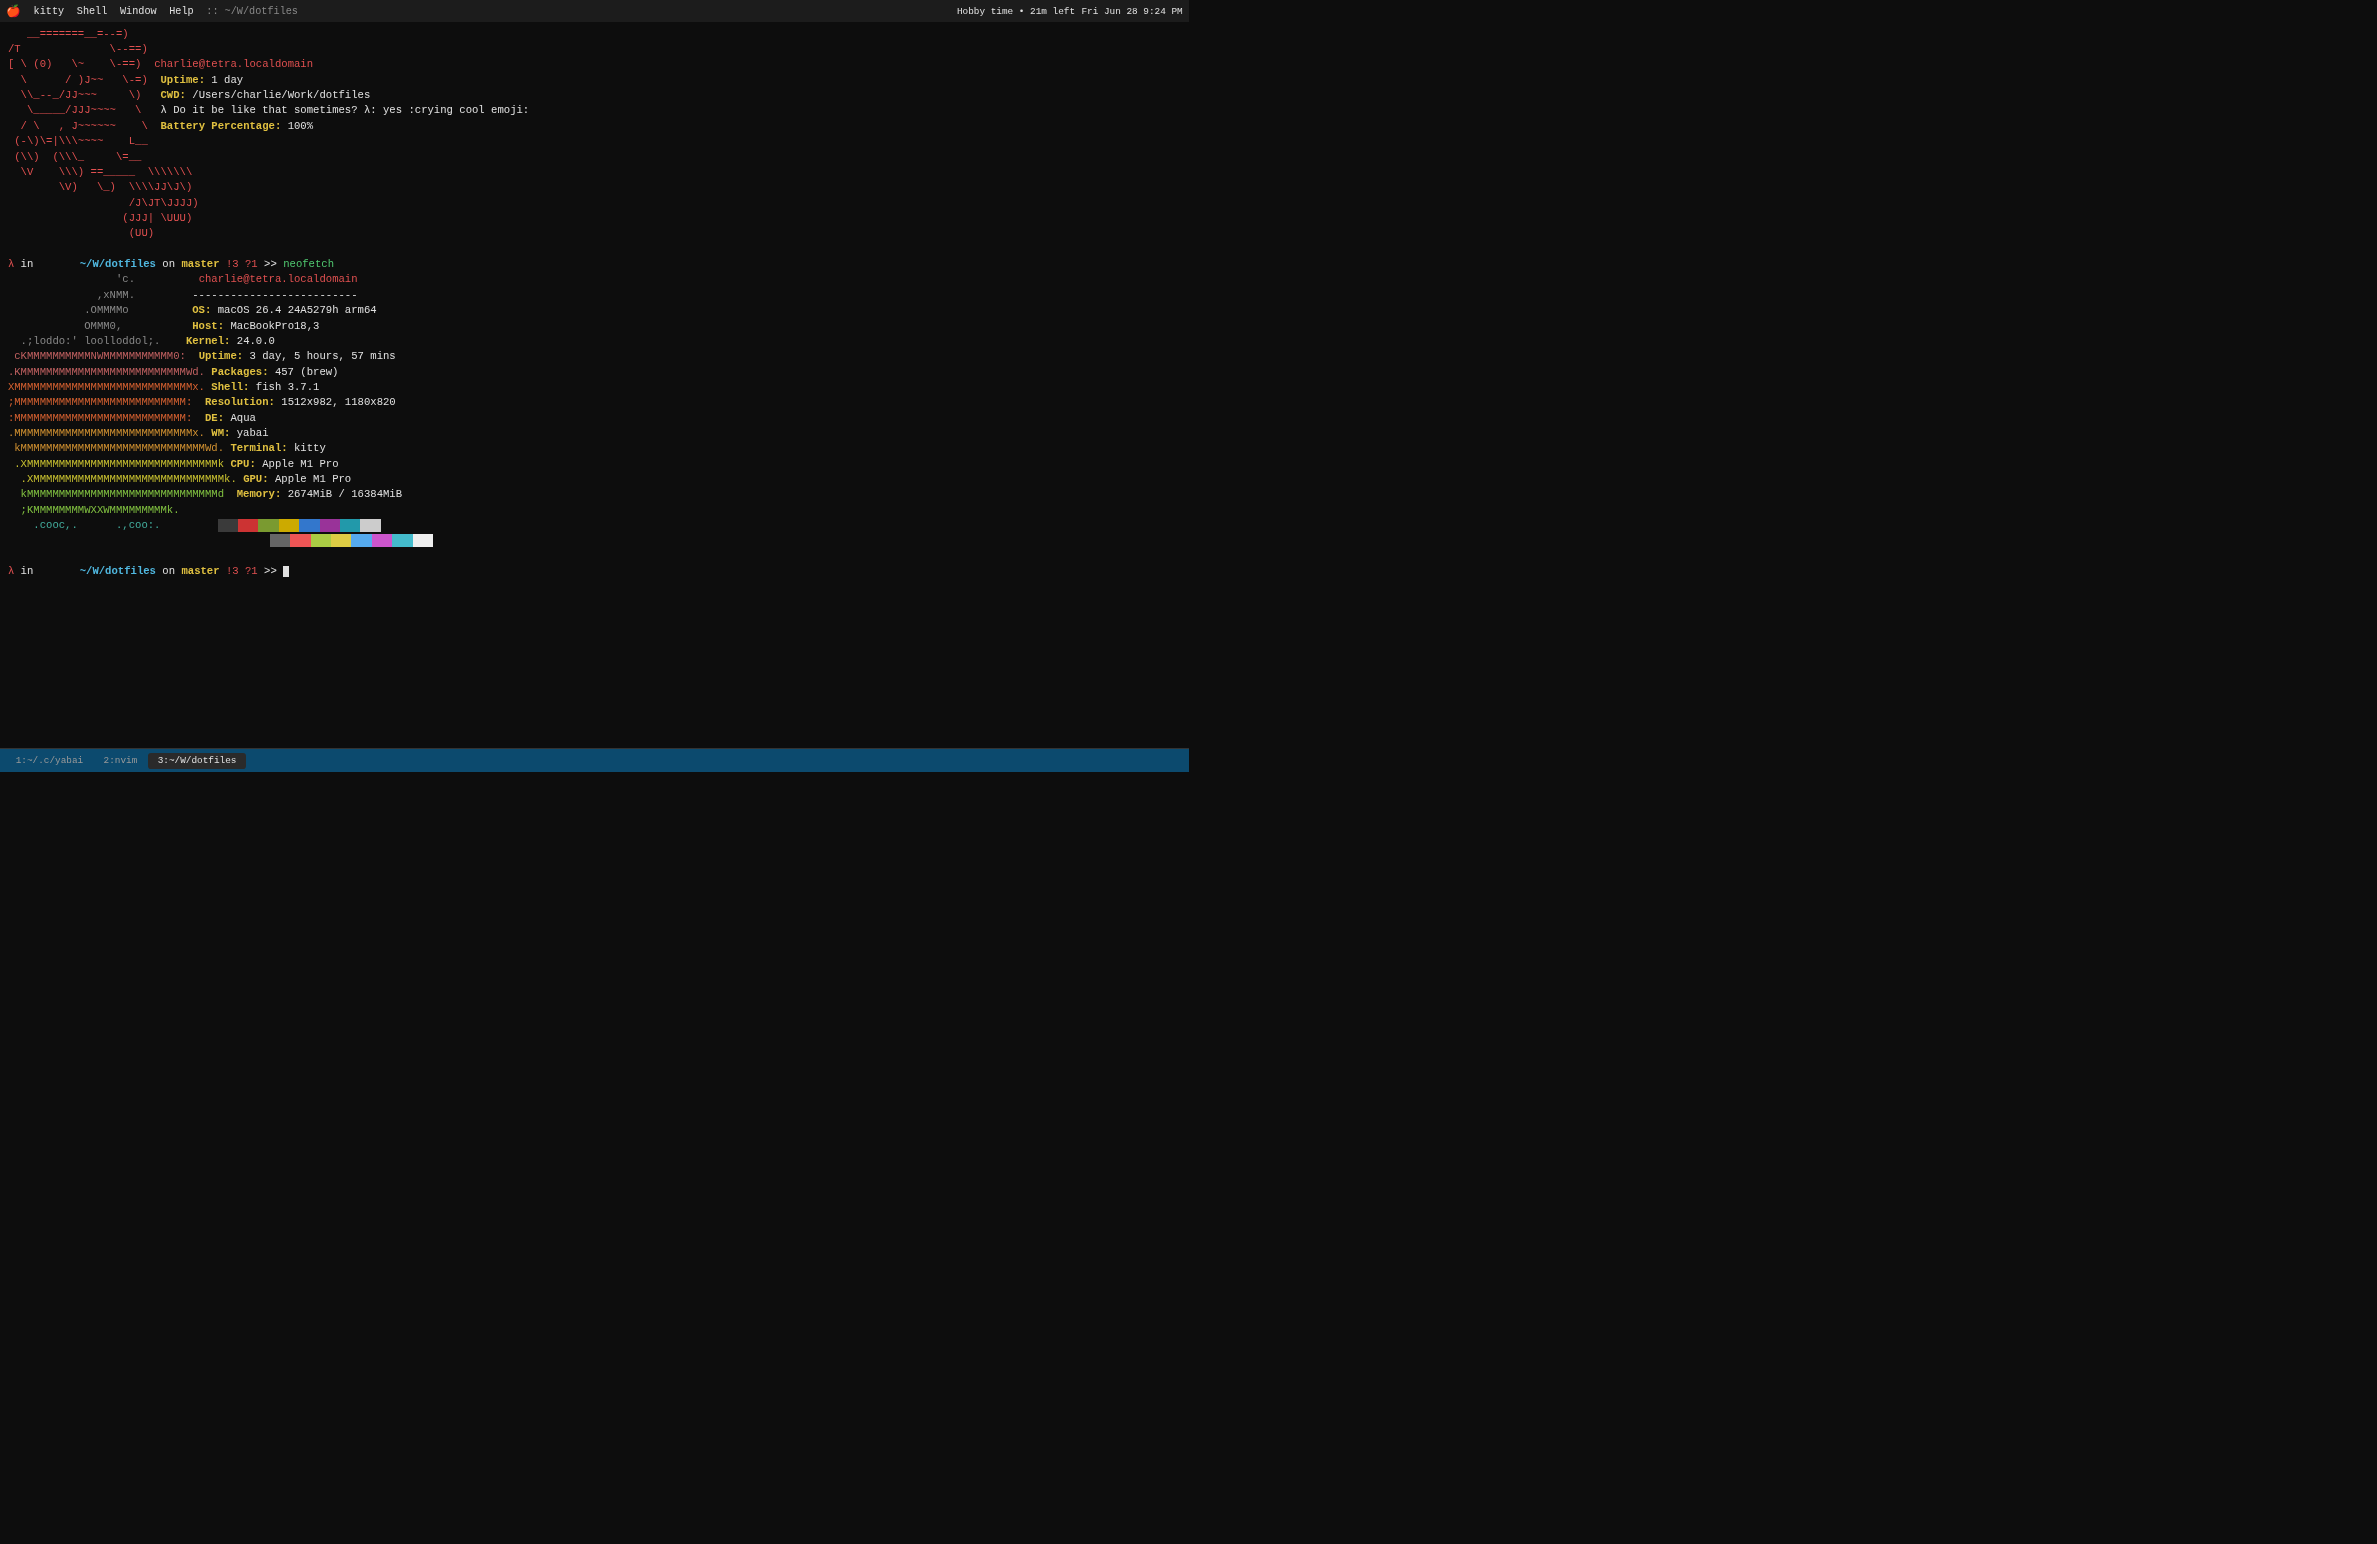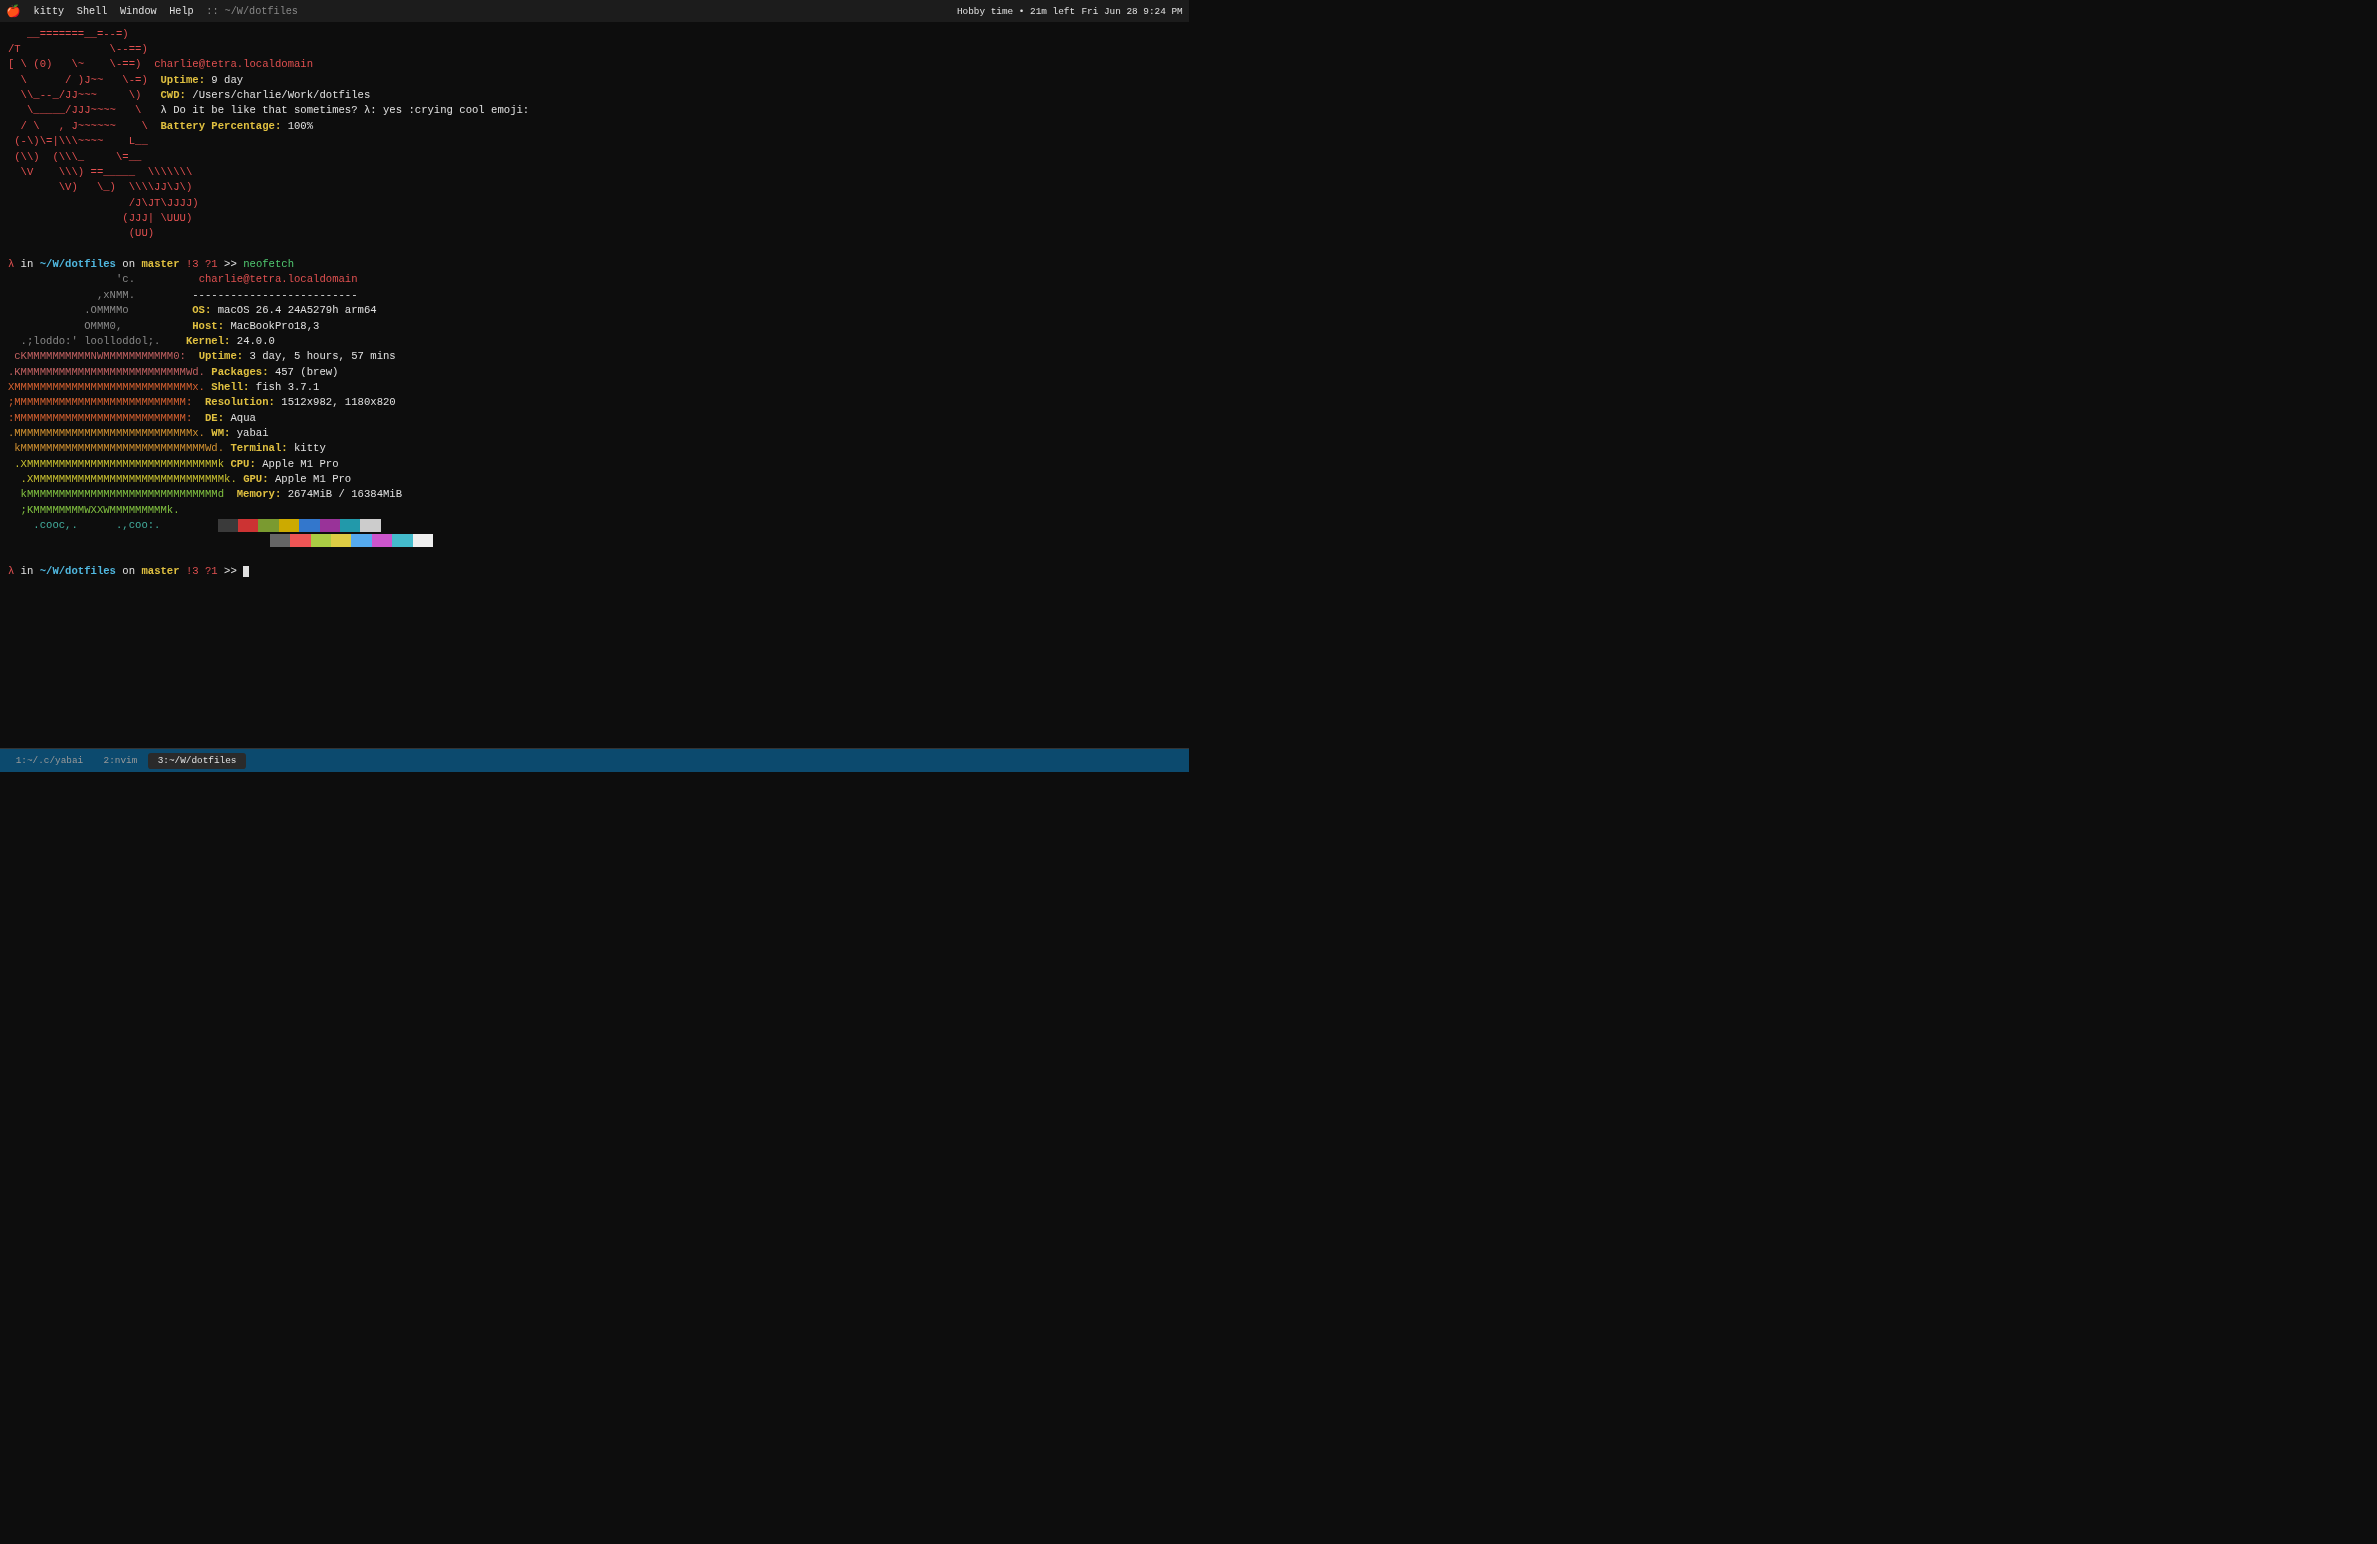--- a/index.html
+++ b/index.html
@@ -82,21 +82,21 @@
     .tab.active {
       background: #2a2a2a;
       color: #e0e0e0;
     }
 
     
     .red { color: #e05050; }
     .gray { color: #888; }
     .prompt-lambda { color: #e05050; }
     .prompt-in { color: #e0e0e0; }
-    .prompt-path { color: #50b8e0; font-weight: bold; }
+    .prompt-path { color: #50b8e0; font-weight: bold; margin-left: 40px; }
     .prompt-on { color: #e0e0e0; }
     .prompt-branch { color: #e0c040; font-weight: bold; }
     .prompt-nums { color: #e05050; }
     .prompt-arrow { color: #e0e0e0; }
     .cmd { color: #50c870; }
     .info-key { color: #e0c040; font-weight: bold; }
     .info-val { color: #e0e0e0; }
     .neofetch-user { color: #e05050; font-weight: normal; }
     .neofetch-sep { color: #e0e0e0; }
 
@@ -123,21 +123,21 @@
   <div id="menubar-right">
     <span>Hobby time • 21m left</span>
     <span>Fri Jun 28  9:24 PM</span>
   </div>
 </div>
 
 <div id="terminal">
   <div id="terminal-content"><span class="red">   __=======__=--=)</span>
 <span class="red">/T              \--==)</span>
 <span class="red">[ \ (0)   \~    \-==)</span>  <span class="neofetch-user">charlie@tetra.localdomain</span>
-<span class="red">  \      / )J~~   \-=)</span>  <span class="info-key">Uptime:</span> <span class="info-val">9 day</span>
+<span class="red">  \      / )J~~   \-=)</span>  <span class="info-key">Uptime:</span> <span class="info-val">1 day</span>
 <span class="red">  \\_--_/JJ~~~     \)</span>   <span class="info-key">CWD:</span> <span class="info-val">/Users/charlie/Work/dotfiles</span>
 <span class="red">   \_____/JJJ~~~~   \</span>   <span class="info-val">λ Do it be like that sometimes? λ: yes :crying cool emoji:</span>
 <span class="red">  / \   , J~~~~~~    \</span>  <span class="info-key">Battery Percentage:</span> <span class="info-val">100%</span>
 <span class="red"> (-\)\=|\\\~~~~    L__</span>
 <span class="red"> (\\)  (\\\_     \=__</span>
 <span class="red">  \V    \\\) ==_____  \\\\\\\</span>
 <span class="red">        \V)   \_)  \\\\JJ\J\)</span>
 <span class="red">                   /J\JT\JJJJ)</span>
 <span class="red">                  (JJJ| \UUU)</span>
 <span class="red">                   (UU)</span>

